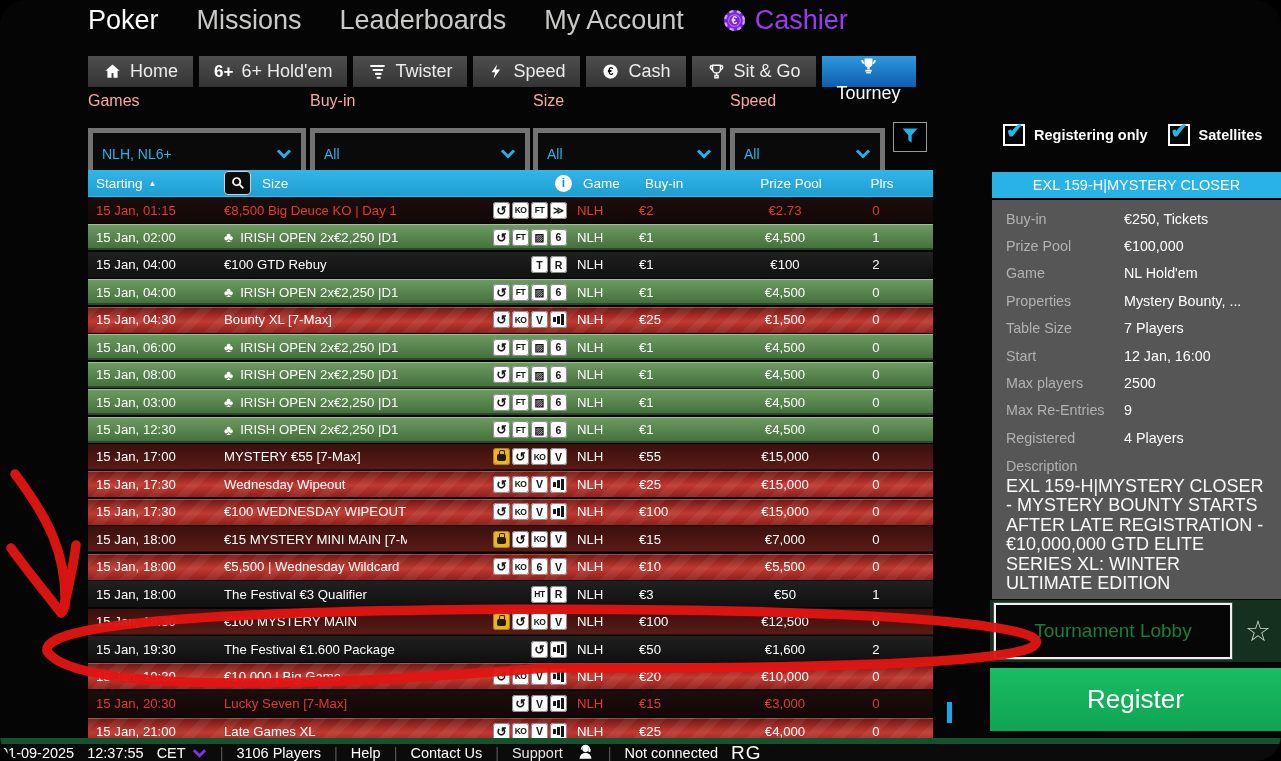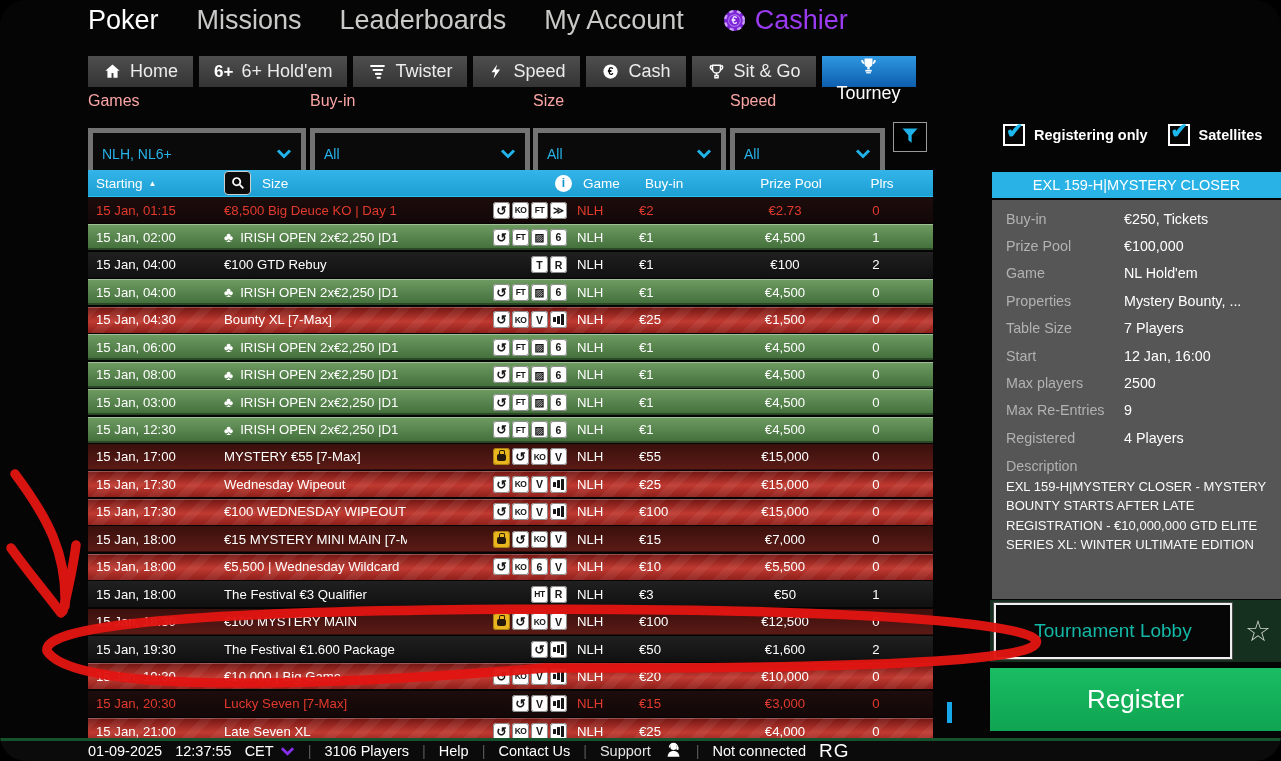--- a/index.html
+++ b/index.html
@@ -76,31 +76,31 @@
   .scroll-thumb{position:absolute;left:947px;top:702px;width:5px;height:21px;background:#16a8e8;cursor:pointer;}
   
   .panel-title{position:absolute;left:992px;top:172px;width:289px;height:26px;background:#29b2e6;
       color:#fff;font-size:14.5px;display:flex;align-items:center;justify-content:center;}
   .panel{position:absolute;left:992px;top:200px;width:289px;height:399px;background:#565656;
       color:#fff;padding-top:5px;box-sizing:border-box;}
   .drow{display:grid;grid-template-columns:118px 1fr;padding-left:14px;height:27.4px;
       align-items:center;font-size:14.3px;}
   .dlab{color:#b2b2b2;}
   .dlabel{color:#b2b2b2;padding:6px 0 3px 14px;font-size:14.3px;}
-  .dtext{padding:0 12px 0 14px;font-size:13px;line-height:19.5px;color:#fafafa;}
+  .dtext{padding:0 12px 0 14px;font-size:18px;line-height:19.5px;color:#fafafa;}
   .lobby-strip{position:absolute;left:990px;top:600px;width:291px;height:62px;background:#16301f;
       display:flex;align-items:center;}
   .lobby-btn{margin-left:4px;width:238px;height:56px;background:#060606;border:2px solid #f0f0f0;
-      outline:1px solid #4a4a4a;color:#14b8a6;font-size:19px;font-family:inherit;cursor:pointer;}
+      outline:1px solid #4a4a4a;color:#15803d;font-size:19px;font-family:inherit;cursor:pointer;}
   .star{margin-left:13px;font-size:29px;color:#ccd5cc;cursor:pointer;line-height:1;}
   .register-btn{position:absolute;left:990px;top:668px;width:291px;height:63px;border:none;
       background:linear-gradient(#19bd62,#0fa452);color:#fff;font-size:26px;font-family:inherit;cursor:pointer;}
   
   .statusbar{position:absolute;left:0;top:738px;width:1281px;height:23px;background:#0b0b0b;
-      border-top:3px solid #14532d;display:flex;align-items:center;gap:13px;padding-left:88px;
+      border-top:6px solid #14532d;display:flex;align-items:center;gap:13px;
       font-size:14.5px;color:#fff;box-sizing:border-box;}
   .sep{color:#575757;}
   .support{color:#e5e5e5;}
   .rg{font-size:19px;letter-spacing:1px;}
   .tz{display:flex;align-items:center;gap:6px;}
   .annot{position:absolute;left:0;top:0;pointer-events:none;}
 </style>
 </head>
 <body>
 
@@ -615,21 +615,21 @@
           </div>
           <div class="game">NLH</div>
           <div class="buyin">€15</div>
           <div class="prize">€3,000</div>
           <div class="plrs">0</div>
           <div></div>
         </div>
         <div class="row s-red">
           <div class="time">15 Jan, 21:00</div>
           <div class="name">
-            <span>Late Seven XL</span>
+            <span>Late Games XL</span>
           </div>
           <div class="icons">
             <span class="chip gre">↺</span>
             <span class="chip g2">KO</span>
             <span class="chip g1">V</span>
             <span class="chip bars">
               <i></i>
               <i></i>
               <i></i>
             </span>

